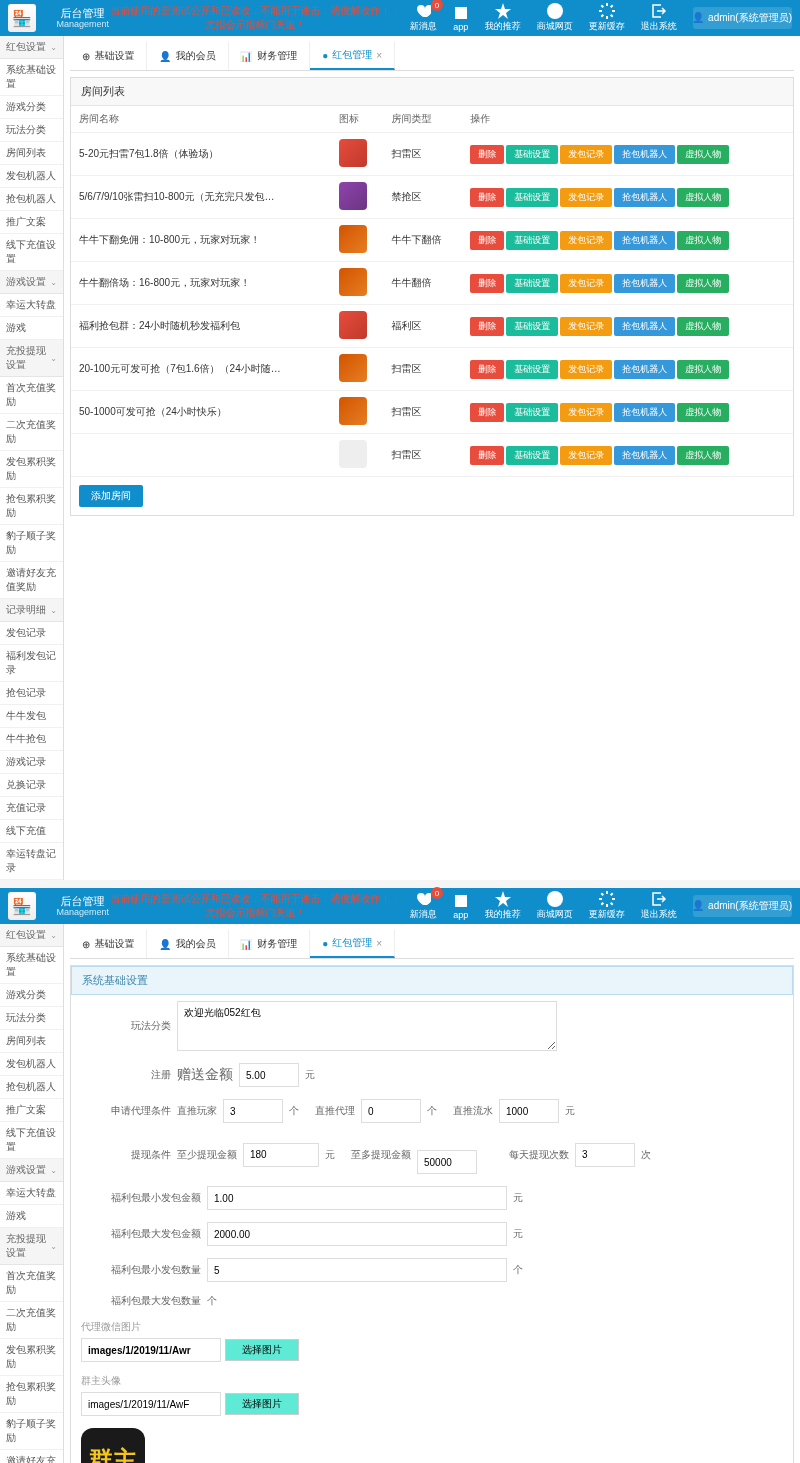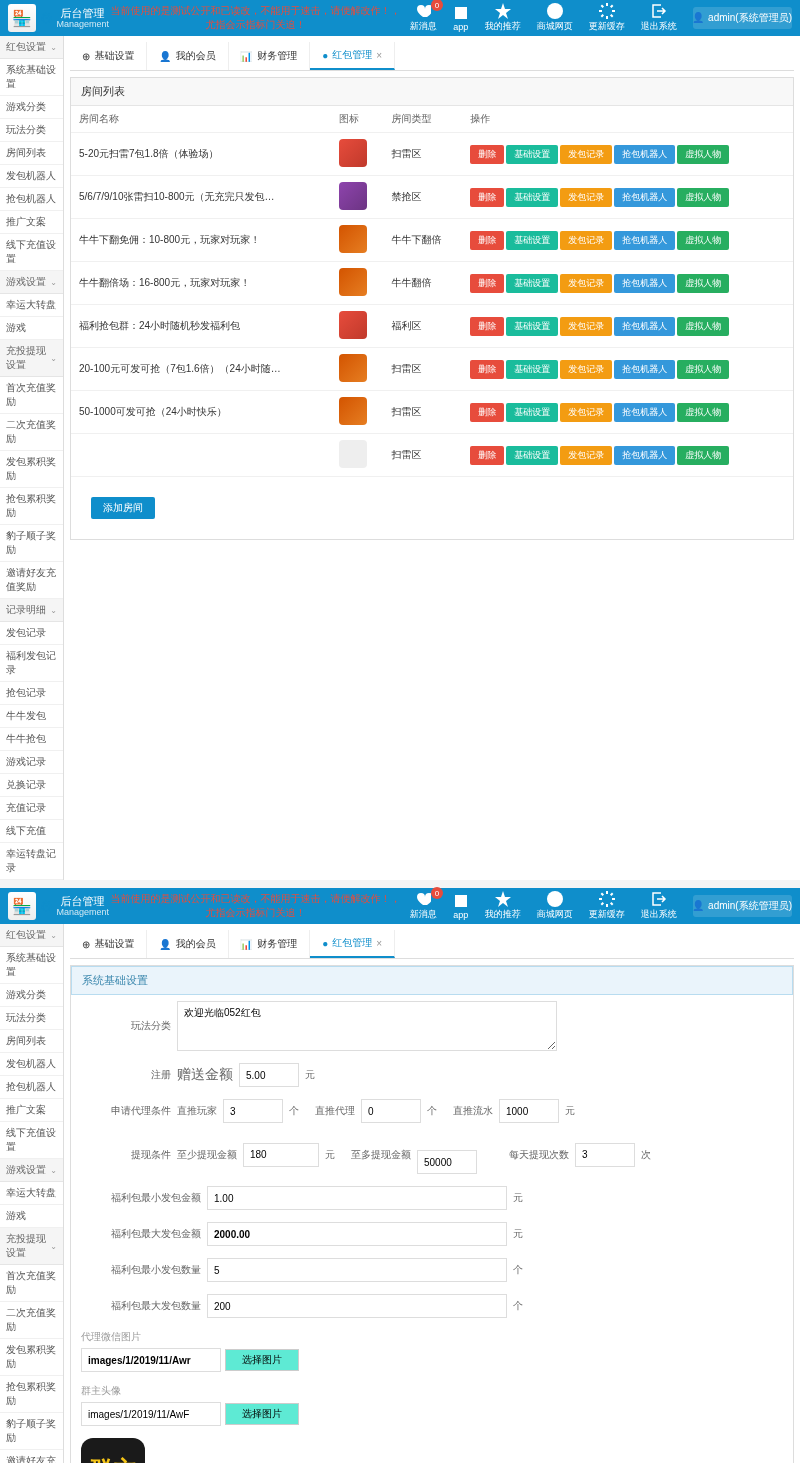--- a/index.html
+++ b/index.html
@@ -35,21 +35,21 @@
 .room-icon{width:28px;height:28px;border-radius:4px;display:inline-block;background:linear-gradient(135deg,#e74c3c,#c0392b)}
 .room-icon.r2{background:linear-gradient(135deg,#8e44ad,#6c3483)}
 .room-icon.r3{background:linear-gradient(135deg,#d35400,#e67e22)}
 .room-icon.r4{background:#eee}
 .btn{display:inline-block;padding:3px 8px;font-size:9px;color:#fff;border-radius:2px;margin-right:2px;cursor:pointer}
 .btn-red{background:#e74c3c}
 .btn-teal{background:#1abc9c}
 .btn-orange{background:#f39c12}
 .btn-blue{background:#3498db}
 .btn-green{background:#27ae60}
-.btn-add{background:#0f8ecb;color:#fff;padding:4px 12px;margin:20px;display:inline-block;font-size:10px;cursor:pointer;border-radius:2px}
+.btn-add{background:#0f8ecb;color:#fff;padding:4px 12px;margin:8px;display:inline-block;font-size:10px;cursor:pointer;border-radius:2px}
 .form-row{display:flex;align-items:center;padding:6px 10px;gap:6px}
 .form-label{width:90px;text-align:right;font-size:10px;color:#666}
 .form-input{border:1px solid #ddd;padding:4px 6px;font-size:10px;height:24px}
 .unit{font-size:10px;color:#666;width:20px}
 textarea.form-input{height:50px;width:380px}
 .title-blue{background:#eaf4fb;border:1px solid #b8dcf0;color:#3a87ad}
 .file-section{padding:6px 10px}
 .file-label{font-size:10px;color:#999;margin-bottom:4px}
 .file-row{display:flex;gap:4px;align-items:center}
 .file-btn{border:1px solid #ccc;padding:3px 16px;font-size:10px;background:#5eead4;cursor:pointer}
@@ -385,31 +385,30 @@
             <span class="unit">次</span>
           </div>
       <div id="welfare-rows">
             <div class="form-row">
               <div class="form-label" style="width:120px">福利包最小发包金额</div>
               <input class="form-input" style="width: 300px;" value="1.00">
               <span class="unit">元</span>
             </div>
             <div class="form-row">
               <div class="form-label" style="width:120px">福利包最大发包金额</div>
-              <input class="form-input" style="width: 300px; font-weight: bold;" value="2000.00">
+              <input class="form-input" style="width: 300px;" value="2000.00">
               <span class="unit">元</span>
             </div>
             <div class="form-row">
               <div class="form-label" style="width:120px">福利包最小发包数量</div>
               <input class="form-input" style="width: 300px;" value="5">
               <span class="unit">个</span>
             </div>
             <div class="form-row">
               <div class="form-label" style="width:120px">福利包最大发包数量</div>
-              <input class="form-input" style="width: 300px;" value="200">
               <span class="unit">个</span>
             </div>
           </div>
       <div id="file-sections">
             <div class="file-section">
               <div class="file-label">代理微信图片</div>
               <div class="file-row">
                 <input class="form-input" style="width: 140px; font-weight: bold;" value="images/1/2019/11/Awr">
                 <button class="file-btn">选择图片</button>
               </div>

